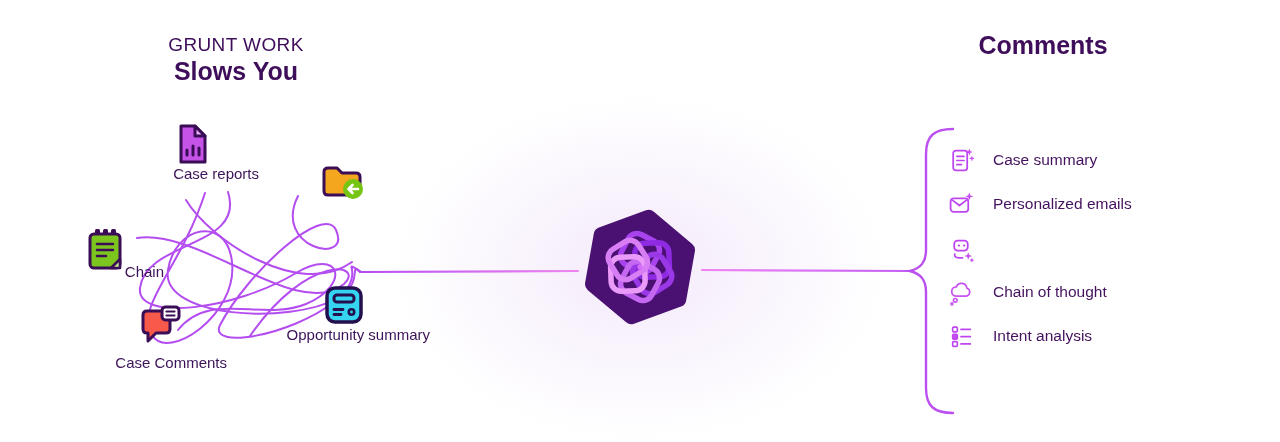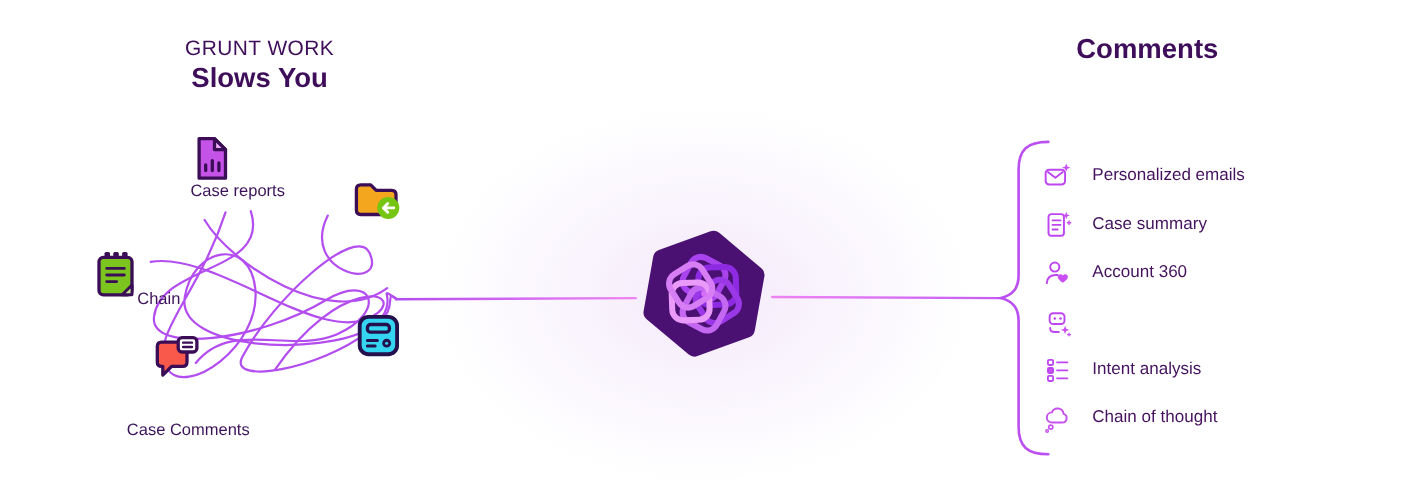--- a/index.html
+++ b/index.html
@@ -106,84 +106,77 @@
     <path d="M11 17 h16 M11 23 h16 M11 29 h9" stroke="#3a0d56" stroke-width="2.6" stroke-linecap="round" fill="none"></path>
     <path d="M34 32 l-9 9 h9 z" fill="#c4e88e" stroke="#3a0d56" stroke-width="2.6" stroke-linejoin="round"></path>
   </svg>
   <div class="grunt-label" style="left:44px;top:263px;width:120px;">Chain</div>
 
   <svg class="abs" style="left:137px;top:305px;" width="46" height="46" viewBox="0 0 46 46">
     <path d="M6 10 q0-4 4-4 h19 q4 0 4 4 v14 q0 4-4 4 H19 l-8 8 v-8 h-1 q-4 0-4-4 z" fill="#f8594a" stroke="#3a0d56" stroke-width="3" stroke-linejoin="round"></path>
     <rect x="25" y="2" width="17" height="13" rx="3.5" fill="#ffffff" stroke="#3a0d56" stroke-width="3"></rect>
     <path d="M29.5 6.5 h8 M29.5 10.5 h8" stroke="#3a0d56" stroke-width="2.2" stroke-linecap="round" fill="none"></path>
   </svg>
-  <div class="grunt-label" style="left:87px;top:354px;width:140px;margin-top:28px;">Case Comments</div>
+  <div class="grunt-label" style="left:87px;top:354px;width:140px;">Case Comments</div>
 
   <svg class="abs" style="left:324px;top:285px;" width="40" height="40" viewBox="0 0 40 40">
     <rect x="3" y="3" width="34" height="34" rx="8" fill="#35d4f0" stroke="#23104d" stroke-width="3.5"></rect>
     <rect x="10" y="10" width="20" height="7" rx="3" fill="none" stroke="#23104d" stroke-width="3"></rect>
     <path d="M10 24.5 h9 M10 29.5 h7" stroke="#23104d" stroke-width="2.8" stroke-linecap="round" fill="none"></path>
     <circle cx="27.5" cy="27" r="4" fill="#23104d"></circle>
     <circle cx="27.5" cy="27" r="1.4" fill="#35d4f0"></circle>
   </svg>
+  <div class="grunt-label" style="left:250px;top:326px;width:180px;">Opportunity summary</div>
 
   <div class="win-list">
-
-    <div class="win-row">
-      <svg width="27" height="27" viewBox="0 0 26 26">
-        <rect x="2.5" y="7" width="17" height="13" rx="3" fill="none" stroke="#bd46f0" stroke-width="1.7"></rect>
-        <path d="M4.5 9 l6.5 5 6.5 -5" fill="none" stroke="#bd46f0" stroke-width="1.7" stroke-linecap="round" stroke-linejoin="round"></path>
-        <path d="M20.5 1.5 l1 2.7 2.7 1 -2.7 1 -1 2.7 -1 -2.7 -2.7 -1 2.7 -1 z" fill="#c94ff2"></path>
-      </svg>
-      <div class="win-label">Personalized emails</div>
-    </div>
 
     <div class="win-row">
       <svg width="27" height="27" viewBox="0 0 26 26">
         <rect x="5" y="3.5" width="13.5" height="19" rx="2.5" fill="none" stroke="#bd46f0" stroke-width="1.7"></rect>
         <path d="M8.5 9 h7 M8.5 13 h7 M8.5 17 h4.5" stroke="#bd46f0" stroke-width="1.6" stroke-linecap="round" fill="none"></path>
         <path d="M20.5 1.5 l0.9 2.4 2.4 0.9 -2.4 0.9 -0.9 2.4 -0.9 -2.4 -2.4 -0.9 2.4 -0.9 z" fill="#c94ff2"></path>
         <path d="M23 9.5 v3 M21.5 11 h3" stroke="#c94ff2" stroke-width="1.3" stroke-linecap="round"></path>
       </svg>
       <div class="win-label">Case summary</div>
     </div>
 
     <div class="win-row">
       <svg width="27" height="27" viewBox="0 0 26 26">
-        <circle cx="10.5" cy="7.5" r="4" fill="none" stroke="#bd46f0" stroke-width="1.7"></circle>
-        <path d="M3.5 21.5 q0.5 -7 8 -7 h1.5" fill="none" stroke="#bd46f0" stroke-width="1.7" stroke-linecap="round"></path>
-        <path d="M17.5 14.8 c1.5 -2 4.5 -1 4.5 1.2 c0 2 -2.5 3.8 -4.5 5.3 c-2 -1.5 -4.5 -3.3 -4.5 -5.3 c0 -2.2 3 -3.2 4.5 -1.2 z" fill="#c94ff2"></path>
+        <rect x="2.5" y="7" width="17" height="13" rx="3" fill="none" stroke="#bd46f0" stroke-width="1.7"></rect>
+        <path d="M4.5 9 l6.5 5 6.5 -5" fill="none" stroke="#bd46f0" stroke-width="1.7" stroke-linecap="round" stroke-linejoin="round"></path>
+        <path d="M20.5 1.5 l1 2.7 2.7 1 -2.7 1 -1 2.7 -1 -2.7 -2.7 -1 2.7 -1 z" fill="#c94ff2"></path>
       </svg>
-      <div class="win-label">Account 360</div>
+      <div class="win-label">Personalized emails</div>
     </div>
+
 
     <div class="win-row">
       <svg width="27" height="27" viewBox="0 0 26 26">
         <rect x="6" y="5.5" width="13" height="9.5" rx="3.2" fill="none" stroke="#bd46f0" stroke-width="1.7"></rect>
         <circle cx="10.5" cy="10.2" r="1.1" fill="#bd46f0"></circle>
         <circle cx="15.5" cy="10.2" r="1.1" fill="#bd46f0"></circle>
         <path d="M6.5 18.5 q-0.5 3.5 4 3.5 h3.5" fill="none" stroke="#bd46f0" stroke-width="1.7" stroke-linecap="round"></path>
         <path d="M19.5 16.5 l1 2.7 2.7 1 -2.7 1 -1 2.7 -1 -2.7 -2.7 -1 2.7 -1 z" fill="#c94ff2"></path>
         <path d="M23 23 v2.6 M21.7 24.3 h2.6" stroke="#c94ff2" stroke-width="1.2" stroke-linecap="round"></path>
       </svg>
     </div>
 
     <div class="win-row">
       <svg width="27" height="27" viewBox="0 0 26 26">
+        <path d="M8 16.5 h9 a3.9 3.9 0 0 0 1.2 -7.6 A5.3 5.3 0 0 0 8 7.6 A4.4 4.4 0 0 0 8 16.5 z" fill="none" stroke="#c653f0" stroke-width="1.7" stroke-linejoin="round"></path>
+        <circle cx="7" cy="20.5" r="1.8" fill="none" stroke="#c653f0" stroke-width="1.5"></circle>
+        <circle cx="3.8" cy="24" r="1.1" fill="none" stroke="#c653f0" stroke-width="1.3"></circle>
+      </svg>
+      <div class="win-label">Chain of thought</div>
+    </div>
+
+    <div class="win-row">
+      <svg width="27" height="27" viewBox="0 0 26 26">
         <rect x="4.5" y="4" width="4.5" height="4.5" rx="1" fill="none" stroke="#bd46f0" stroke-width="1.6"></rect>
         <rect x="4.5" y="11" width="4.5" height="4.5" rx="1" fill="#c94ff2" stroke="#bd46f0" stroke-width="1.6"></rect>
         <rect x="4.5" y="18" width="4.5" height="4.5" rx="1" fill="none" stroke="#bd46f0" stroke-width="1.6"></rect>
         <path d="M12.5 6.2 h9 M12.5 13.2 h9 M12.5 20.2 h9" stroke="#bd46f0" stroke-width="1.7" stroke-linecap="round"></path>
       </svg>
       <div class="win-label">Intent analysis</div>
     </div>
 
-    <div class="win-row">
-      <svg width="27" height="27" viewBox="0 0 26 26">
-        <path d="M8 16.5 h9 a3.9 3.9 0 0 0 1.2 -7.6 A5.3 5.3 0 0 0 8 7.6 A4.4 4.4 0 0 0 8 16.5 z" fill="none" stroke="#c653f0" stroke-width="1.7" stroke-linejoin="round"></path>
-        <circle cx="7" cy="20.5" r="1.8" fill="none" stroke="#c653f0" stroke-width="1.5"></circle>
-        <circle cx="3.8" cy="24" r="1.1" fill="none" stroke="#c653f0" stroke-width="1.3"></circle>
-      </svg>
-      <div class="win-label">Chain of thought</div>
-    </div>
-
   </div>
 </div>
 
 </body></html>

